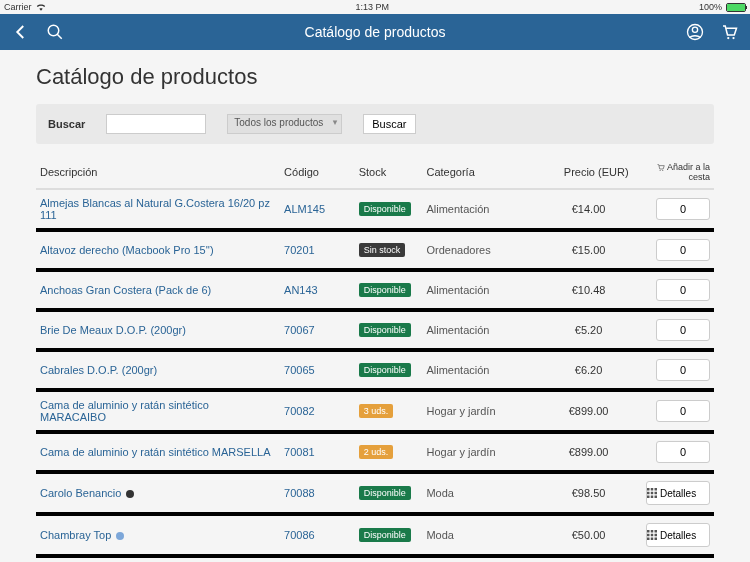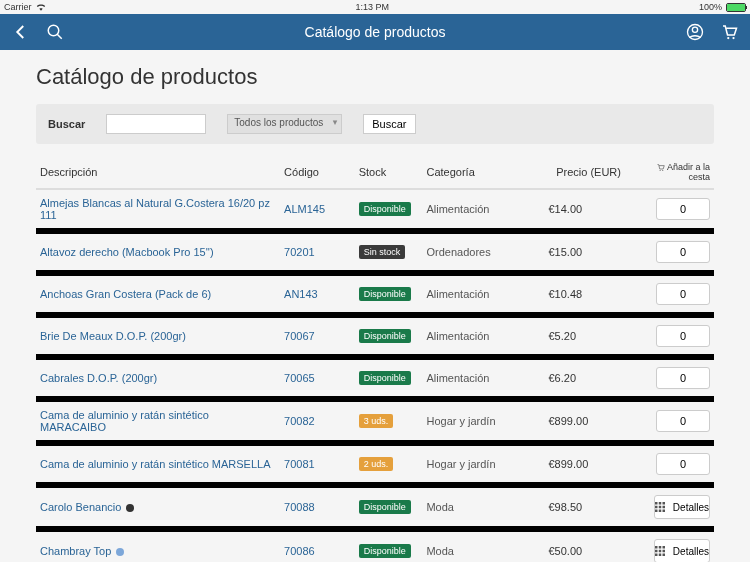--- a/index.html
+++ b/index.html
@@ -17,38 +17,38 @@
 .content{padding:14px 36px}
 .page-title{font-size:22px;font-weight:400;color:#333;margin-bottom:14px}
 .search-bar{background:#e9e9e9;padding:10px 12px;border-radius:3px;display:flex;align-items:center;gap:21px;font-size:11px;margin-bottom:12px}
 .search-label{font-weight:700;color:#333}
 .search-input{width:100px;height:20px;border:1px solid #ccc;background:#fff;padding:2px 4px;font-size:11px}
 .search-select{height:20px;background:#e0e0e0;border:1px solid #ccc;padding:2px 18px 2px 6px;font-size:10px;color:#555;position:relative;cursor:pointer}
 .search-select::after{content:'▾';position:absolute;right:4px;top:2px;font-size:9px;color:#888}
 .search-btn{height:20px;background:#fff;border:1px solid #ccc;padding:2px 8px;font-size:11px;cursor:pointer}
 .table{width:100%;border-collapse:collapse}
 .table th{text-align:left;font-weight:400;font-size:11px;color:#333;padding:6px 4px;border-bottom:2px solid #ddd}
-.table th.th-price{text-align:center}
+.table th.th-price{text-align:right}
 .table th.th-add{text-align:right;font-weight:400;font-size:9px}
 .cart-icon-sm{width:9px;height:9px;fill:#666;vertical-align:middle}
-.table td{padding:7px 4px;border-bottom:6px solid #000000;font-size:11px;vertical-align:middle}
+.table td{padding:7px 4px;border-bottom:4px solid #000000;font-size:11px;vertical-align:middle}
 .td-desc{color:#2a6496;cursor:pointer}
 .td-code{color:#2a6496;cursor:pointer}
 .dot{display:inline-block;width:8px;height:8px;border-radius:50%;margin-left:2px;vertical-align:middle}
 .dot-black{background:#333}
 .dot-blue{background:#7da7d9}
 .badge{display:inline-block;padding:2px 5px;border-radius:2px;font-size:9px;color:#fff}
 .badge-green{background:#1a7a4a}
 .badge-dark{background:#3a3a3a}
 .badge-orange{background:#e5a03c}
 .td-cat{color:#555}
-.td-price{text-align:left;color:#333}
+.td-price{text-align:center;color:#333}
 .td-action{text-align:right;width:70px}
 .qty-input{width:54px;height:22px;border:1px solid #ccc;border-radius:3px;text-align:center;font-size:11px}
-.details-btn{width:56px;height:24px;border:1px solid #ccc;border-radius:3px;background:#fff;font-size:10px;cursor:pointer;display:inline-flex;align-items:center;justify-content:space-between;gap:3px}
+.details-btn{width:64px;height:24px;border:1px solid #ccc;border-radius:3px;background:#fff;font-size:10px;cursor:pointer;display:inline-flex;align-items:center;justify-content:flex-start;gap:3px}
 .grid-icon{width:10px;height:10px;fill:#555}
 .col-desc{width:36%}
 .col-code{width:11%}
 .col-stock{width:10%}
 .col-cat{width:18%}
 .col-price{width:13%}
 .col-add{width:12%}
 </style>
 </head>
 <body>

